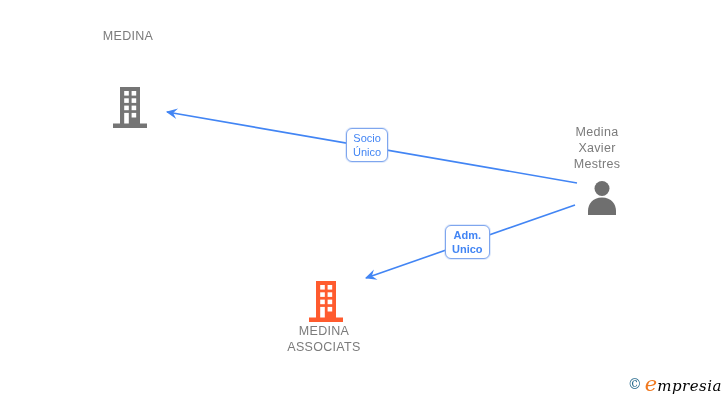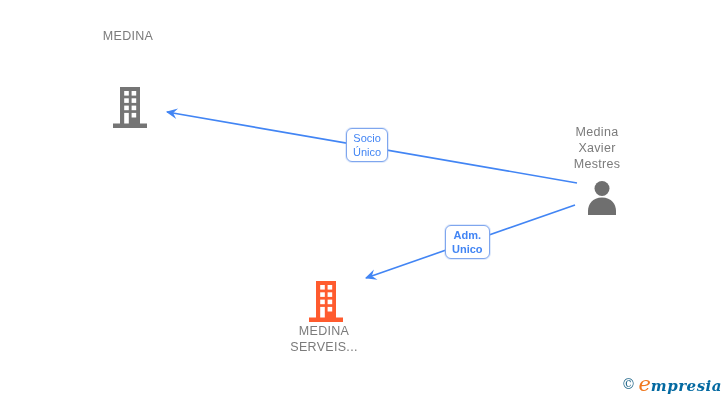--- a/index.html
+++ b/index.html
@@ -120,29 +120,29 @@
         <rect x="19.6" y="11.3" width="4.6" height="4.6"></rect>
         <rect x="12.2" y="18.6" width="4.6" height="4.6"></rect>
         <rect x="19.6" y="18.6" width="4.6" height="4.6"></rect>
         <rect x="12.2" y="25.9" width="4.6" height="10.6"></rect>
         <rect x="19.6" y="25.9" width="4.6" height="4.6"></rect>
       </g>
     </svg>
   </div>
   <div class="node-label" id="label-medina" style="color: rgb(123, 123, 123);">
     <span>MEDINA</span>
-    <span>SERVEIS...</span>
+    <span>ASSOCIATS</span>
   </div>
 
   <div class="edge-label" id="edge-label-socio" style="color: rgb(66, 133, 244);">
     <span>Socio</span>
     <span>Único</span>
   </div>
   <div class="edge-label" id="edge-label-adm" style="color: rgb(66, 133, 244);">
     <span>Adm.</span>
     <span>Unico</span>
   </div>
 
   <div id="watermark">
-    <span class="copy" style="color: rgb(36, 105, 140);">©</span><span class="e" style="color: rgb(240, 120, 30);">e</span><span class="rest" style="color: #0369a1; font-weight: bold;">mpresia</span>
+    <span class="copy" style="color: rgb(36, 105, 140);">©</span><span class="e" style="color: rgb(240, 120, 30);">e</span><span class="rest" style="color: #000000;">mpresia</span>
   </div>
 
 </div>
 
 </body></html>

